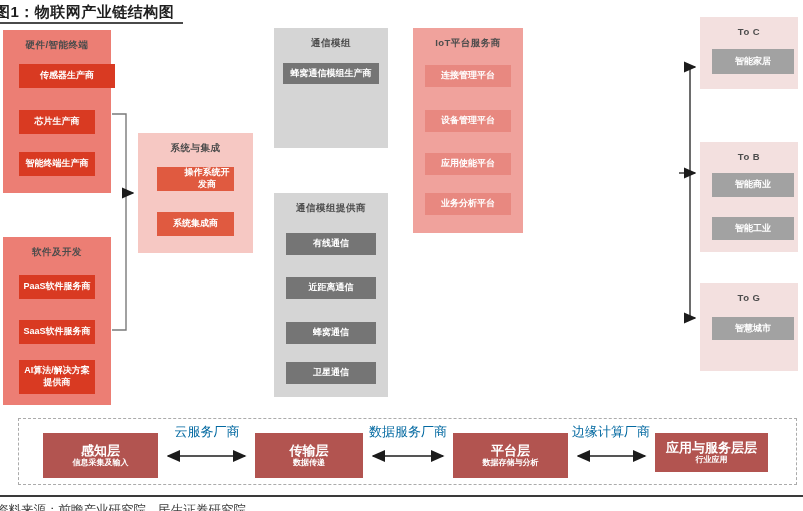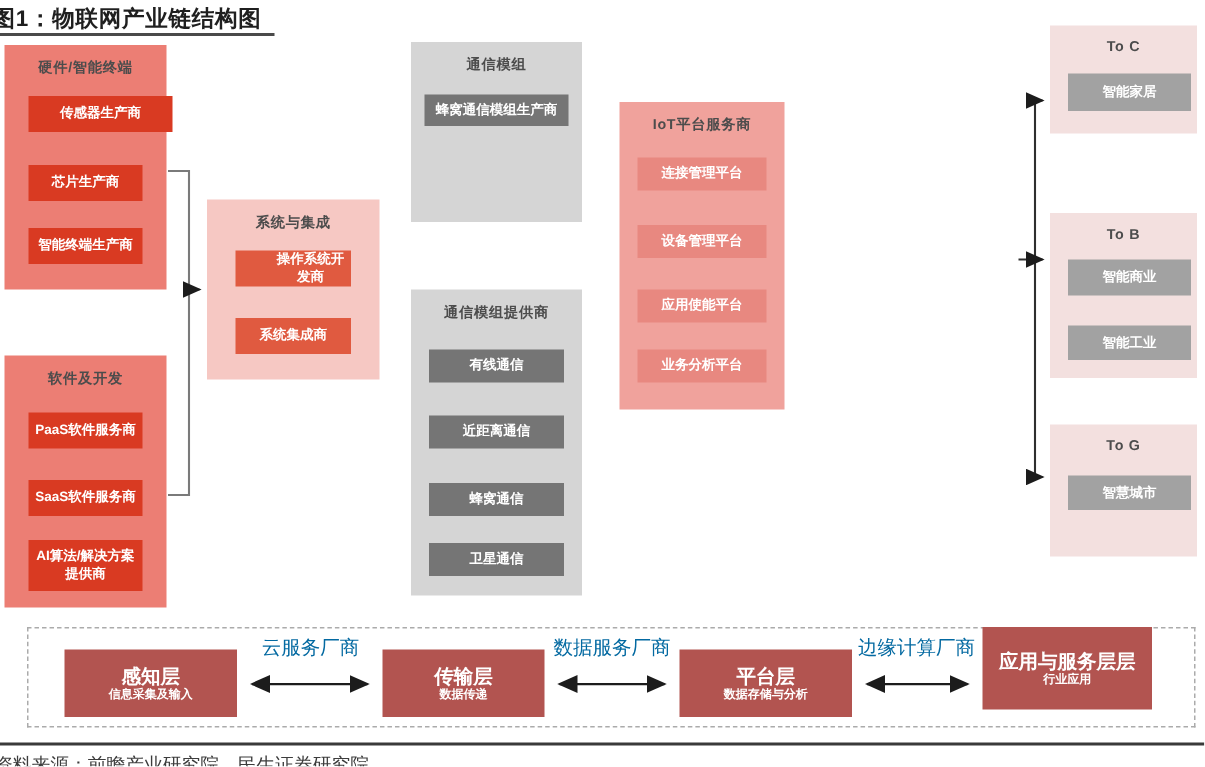--- a/index.html
+++ b/index.html
@@ -8,21 +8,21 @@
     font-family:"Liberation Sans","DejaVu Sans",sans-serif;
   }
   
   .fig-title{position:absolute;left:-5px;top:3px;font-size:15px;font-weight:bold;color:#1f1f1f;white-space:nowrap;letter-spacing:0.5px;}
   .title-rule{position:absolute;left:0;top:22px;width:183px;height:2px;background:#4a4a4a;}
   
   .grp{position:absolute;box-sizing:border-box;}
   .grp-label{position:absolute;left:0;top:9px;width:100%;text-align:center;font-size:9.5px;font-weight:bold;color:#4c4c4c;letter-spacing:0.5px;}
   .c-salmon{background:#ec7e74;}
   .c-pink{background:#f6c8c3;}
-  .c-rose{background:#f0a29c;margin-top:40px;}
+  .c-rose{background:#f0a29c;}
   .c-gray{background:#d5d5d5;}
   .c-grayd{background:#b3b3b3;}
   .c-blush{background:#f3e0df;}
   
   .node{position:absolute;display:flex;align-items:center;justify-content:center;
         color:#ffffff;font-weight:bold;font-size:9px;text-align:center;line-height:1.3;box-sizing:border-box;padding:1px 2px;}
   .v-red{background:#d93a22;}
   .v-orange{background:#e05a40;}
   .v-salmon{background:#e88880;}
   .v-gray{background:#757575;}
@@ -110,21 +110,21 @@
     <div class="flow-sub">信息采集及输入</div>
   </div>
   <div class="flow-box" style="left:255px;top:433px;width:108px;height:45px;">
     <div class="flow-title">传输层</div>
     <div class="flow-sub">数据传递</div>
   </div>
   <div class="flow-box" style="left:453px;top:433px;width:115px;height:45px;">
     <div class="flow-title">平台层</div>
     <div class="flow-sub">数据存储与分析</div>
   </div>
-  <div class="flow-box" style="left:655px;top:418px;width:113px;height:55px;">
+  <div class="flow-box" style="left:655px;top:433px;width:113px;height:39px;">
     <div class="flow-title">应用与服务层层</div>
     <div class="flow-sub">行业应用</div>
   </div>
 
   <div class="conn-label" style="left:152px;top:423px;">云服务厂商</div>
   <div class="conn-label" style="left:353px;top:423px;">数据服务厂商</div>
   <div class="conn-label" style="left:556px;top:423px;">边缘计算厂商</div>
 
   <svg class="arrows" width="803" height="511" viewBox="0 0 803 511">
     <defs>

